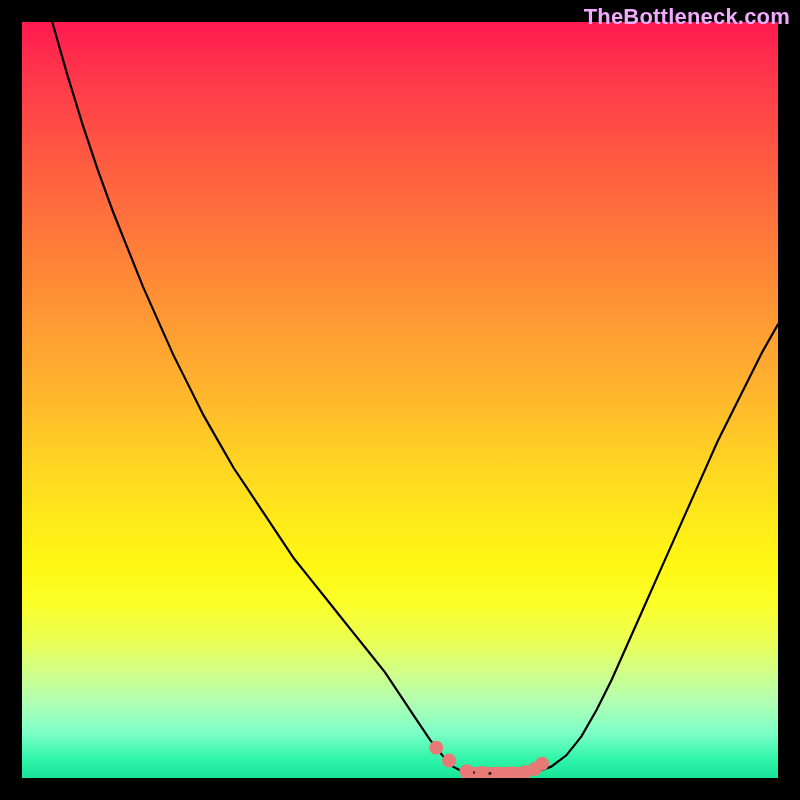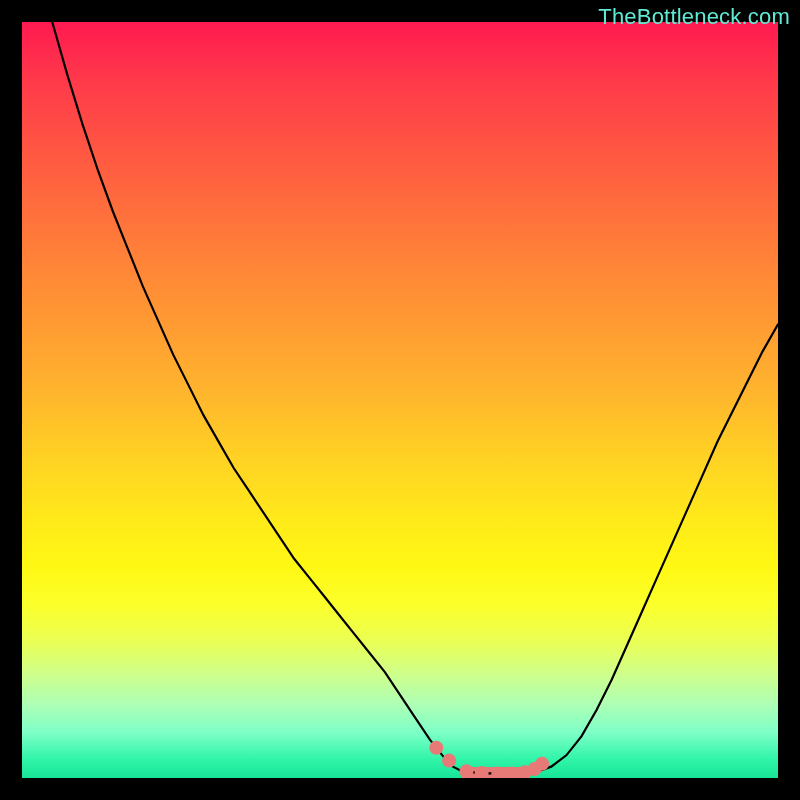--- a/index.html
+++ b/index.html
@@ -45,23 +45,23 @@
       #b0ffb3 90%,
       #7effc8 94%,
       #30f5a8 97.5%,
       #17e498 100%
     );
   }
   .watermark {
     position: absolute;
     top: 4px;
     right: 10px;
-    color: #5eead4;
+    color: #f0abfc;
     font-size: 22px;
-    font-weight: 400;
+    font-weight: 700;
     letter-spacing: 0.2px;
     z-index: 10;
   }
   svg.curve {
     position: absolute;
     top: 0; left: 0;
     width: 756px;
     height: 756px;
     overflow: visible;
   }

